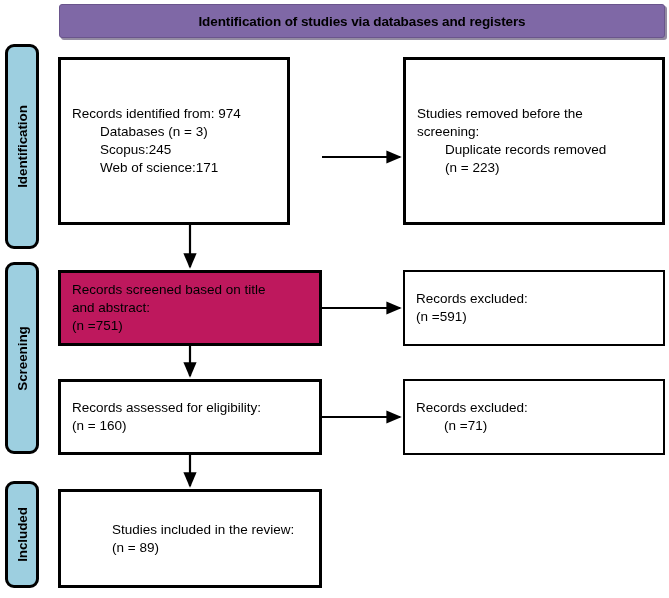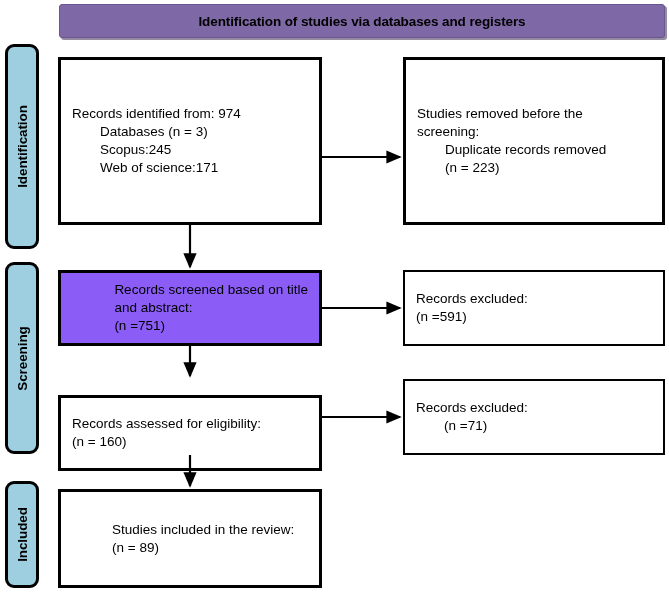--- a/index.html
+++ b/index.html
@@ -82,25 +82,25 @@
   .flow-text {
     font-size: 13.5px;
     line-height: 1.33;
     color: #000000;
     padding: 0 11px;
     white-space: pre;
   }
   .flow-text .indent { padding-left: 28px; display: block; }
   .flow-text .line   { display: block; }
 
-  #box-identified      { left: 58px;  top: 57px;  width: 264px; height: 168px; }
+  #box-identified      { left: 58px;  top: 57px;  width: 232px; height: 168px; }
   #box-removed         { left: 403px; top: 57px;  width: 262px; height: 168px; }
   #box-screened        { left: 58px;  top: 270px; width: 264px; height: 76px;  }
   #box-excluded-screen { left: 403px; top: 270px; width: 262px; height: 76px;  }
-  #box-eligibility     { left: 58px;  top: 395px; width: 264px; height: 76px;  }
+  #box-eligibility     { left: 58px;  top: 379px; width: 264px; height: 76px;  }
   #box-excluded-elig   { left: 403px; top: 379px; width: 262px; height: 76px;  }
   #box-included        { left: 58px;  top: 489px; width: 264px; height: 99px; padding-left: 40px;  }
 
   
   .connector {
     position: absolute;
     pointer-events: none;
   }
   .connector svg { display: block; overflow: visible; }
 </style>
@@ -124,21 +124,21 @@
   </div>
 
   <div class="flow-box" id="box-identified" style="background: rgb(255, 255, 255); border-color: rgb(0, 0, 0);">
     <div class="flow-text"><span class="line">Records identified from: 974</span><span class="indent">Databases (n = 3)</span><span class="indent">Scopus:245</span><span class="indent">Web of science:171</span></div>
   </div>
 
   <div class="flow-box" id="box-removed" style="background: rgb(255, 255, 255); border-color: rgb(0, 0, 0);">
     <div class="flow-text"><span class="line">Studies removed before the</span><span class="line">screening:</span><span class="indent">Duplicate records removed</span><span class="indent">(n = 223)</span></div>
   </div>
 
-  <div class="flow-box" id="box-screened" style="background: #8b5cf6; border-color: rgb(0, 0, 0); align-items: flex-end;">
+  <div class="flow-box" id="box-screened" style="background: #be185d; border-color: rgb(0, 0, 0);">
     <div class="flow-text"><span class="line">Records screened based on title</span><span class="line">and abstract:</span><span class="line">(n =751)</span></div>
   </div>
 
   <div class="flow-box thin" id="box-excluded-screen" style="background: rgb(255, 255, 255); border-color: rgb(0, 0, 0);">
     <div class="flow-text"><span class="line">Records excluded:</span><span class="line">(n =591)</span></div>
   </div>
 
   <div class="flow-box" id="box-eligibility" style="background: rgb(255, 255, 255); border-color: rgb(0, 0, 0);">
     <div class="flow-text"><span class="line">Records assessed for eligibility:</span><span class="line">(n = 160)</span></div>
   </div>

